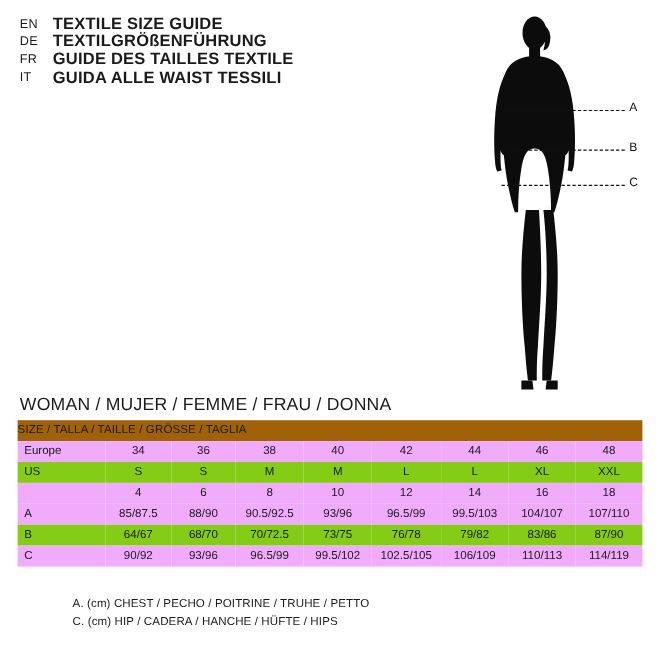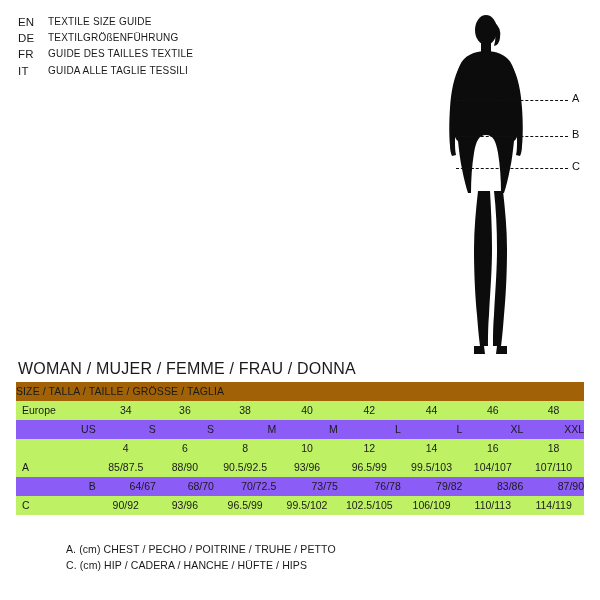--- a/index.html
+++ b/index.html
@@ -34,22 +34,23 @@
     font-size: 11.5px;
     line-height: 16.2px;
     letter-spacing: 0.2px;
   }
   .lang-code {
     width: 30px;
     flex: 0 0 30px;
     font-size: 11.5px;
   }
   .lang-text {
-    font-size: 10px;
+    font-size: 15px;
     white-space: nowrap;
+    font-weight: bold;
   }
 
   
   .figure-wrap {
     position: absolute;
     left: 420px;
     top: 8px;
     width: 170px;
     height: 360px;
   }
@@ -93,26 +94,25 @@
     line-height: 13px;
   }
   .row-head td {
     background: #a16207;
     font-weight: normal;
     font-size: 10.5px;
     padding-left: 6px;
     letter-spacing: 0.1px;
   }
   .row-shaded td {
-    background: #bef264;
+    background: #f0abfc;
     margin-left: 44px;
   }
   .row-plain td {
-    background: #8b5cf6;
-    text-align: right;
+    background: #84cc16;
   }
   .col-label {
     width: 86px;
     padding-left: 6px !important;
     text-align: left;
   }
   .cell {
     text-align: center;
     width: 68px;
   }
@@ -144,21 +144,21 @@
     <div class="lang-row">
       <span class="lang-code">DE</span>
       <span class="lang-text">TEXTILGRÖßENFÜHRUNG</span>
     </div>
     <div class="lang-row">
       <span class="lang-code">FR</span>
       <span class="lang-text">GUIDE DES TAILLES TEXTILE</span>
     </div>
     <div class="lang-row">
       <span class="lang-code">IT</span>
-      <span class="lang-text">GUIDA ALLE TAGLIE TESSILI</span>
+      <span class="lang-text">GUIDA ALLE WAIST TESSILI</span>
     </div>
   </div>
 
   <div class="figure-wrap">
     <svg class="figure-svg" width="170" height="360" viewBox="0 0 170 360">
       <g fill="#0c0c0c">
 
         <ellipse cx="66" cy="22" rx="11" ry="15"></ellipse>
 
         <rect x="61" y="33" width="10" height="12"></rect>

